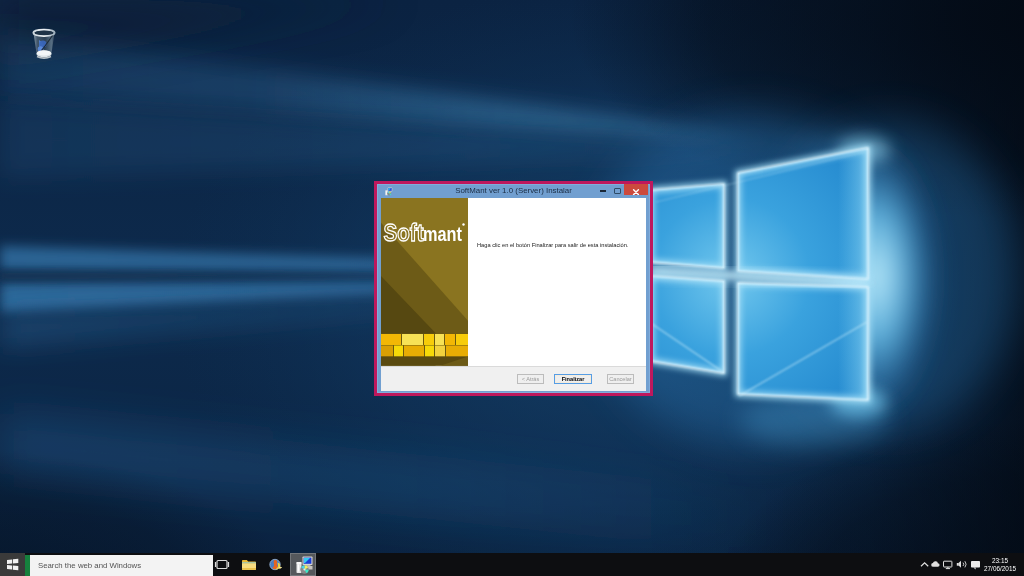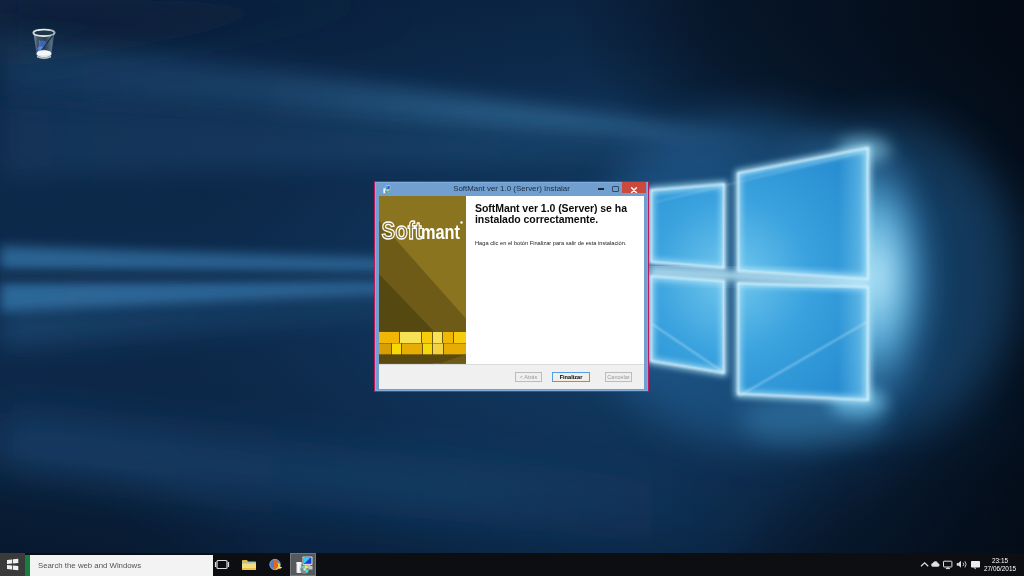--- a/index.html
+++ b/index.html
@@ -1,19 +1,19 @@
 <!DOCTYPE html>
 <html><head>
 <meta charset="utf-8">
 <style>
   html,body{margin:0;padding:0;}
   #screen{position:relative;width:1024px;height:576px;overflow:hidden;font-family:"Liberation Sans",sans-serif;background:#0a2038;}
   #wall{position:absolute;left:0;top:0;}
   
-  #dlg{position:absolute;left:374px;top:181px;width:273px;height:209px;background:#719fd0;border:1px solid #be185d;box-shadow:0 0 0 1px rgba(160,200,240,.35) inset;}
+  #dlg{position:absolute;left:374px;top:181px;width:273px;height:209px;background:#719fd0;border:3px solid #be185d;box-shadow:0 0 0 1px rgba(160,200,240,.35) inset;}
   #titlebar{position:absolute;left:0;top:0;width:100%;height:14px;}
   #title{position:absolute;left:0;top:2px;width:100%;text-align:center;font-size:7.9px;color:#1a2c42;}
   #ticon{position:absolute;left:7px;top:3px;width:9px;height:9px;}
   #minb{position:absolute;left:223px;top:6px;width:6px;height:1.8px;background:#1a2736;}
   #maxb{position:absolute;left:236.5px;top:4px;width:5px;height:4px;border:1px solid #2e4b66;border-radius:1px;}
   #closeb{position:absolute;left:247px;top:0px;width:24px;height:10.5px;background:#cc4a3d;overflow:hidden;}
   #content{position:absolute;left:4px;top:14px;width:265px;height:167.5px;background:#fff;}
   #brand{position:absolute;left:0;top:0;width:87px;height:167.5px;}
   #head{position:absolute;left:96px;top:7px;width:162px;font-size:10.5px;font-weight:bold;color:#0c0c0c;line-height:11.3px;letter-spacing:-0.05px;}
   #body1{position:absolute;left:96px;top:44px;width:165px;font-size:5.7px;color:#1a1a1a;}
@@ -258,21 +258,20 @@
         <rect x="54" y="147.5" width="10" height="11" fill="#f2d23e"></rect>
         <rect x="65" y="147.5" width="22" height="11" fill="#e8ad04"></rect>
       </g>
       <rect x="0" y="158.6" width="87" height="8.9" fill="#5a4a10"></rect>
       <polygon points="60,167.5 87,158.6 87,167.5" fill="#6d5b17"></polygon>
 
       <text x="2.5" y="43" font-family="Liberation Sans, sans-serif" font-size="24" font-weight="bold" fill="#8a7420" stroke="#ffffff" stroke-width="1.3" textLength="40" lengthAdjust="spacingAndGlyphs">Soft</text>
       <text x="42" y="43" font-family="Liberation Sans, sans-serif" font-size="21" font-weight="bold" fill="#ffffff" textLength="39" lengthAdjust="spacingAndGlyphs">mant</text>
       <circle cx="82.5" cy="26.5" r="1.2" fill="#fff"></circle>
     </svg>
-    <div id="head">SoftMant ver 1.0 (Server) se ha instalado correctamente.</div>
     <div id="body1">Haga clic en el botón Finalizar para salir de esta instalación.</div>
   </div>
   <div id="btnrow">
     <div class="btn" id="bAtras">&lt; Atrás</div>
     <div class="btn" id="bFin">Finalizar</div>
     <div class="btn" id="bCan">Cancelar</div>
   </div>
 </div>
 
 <div id="taskbar">

